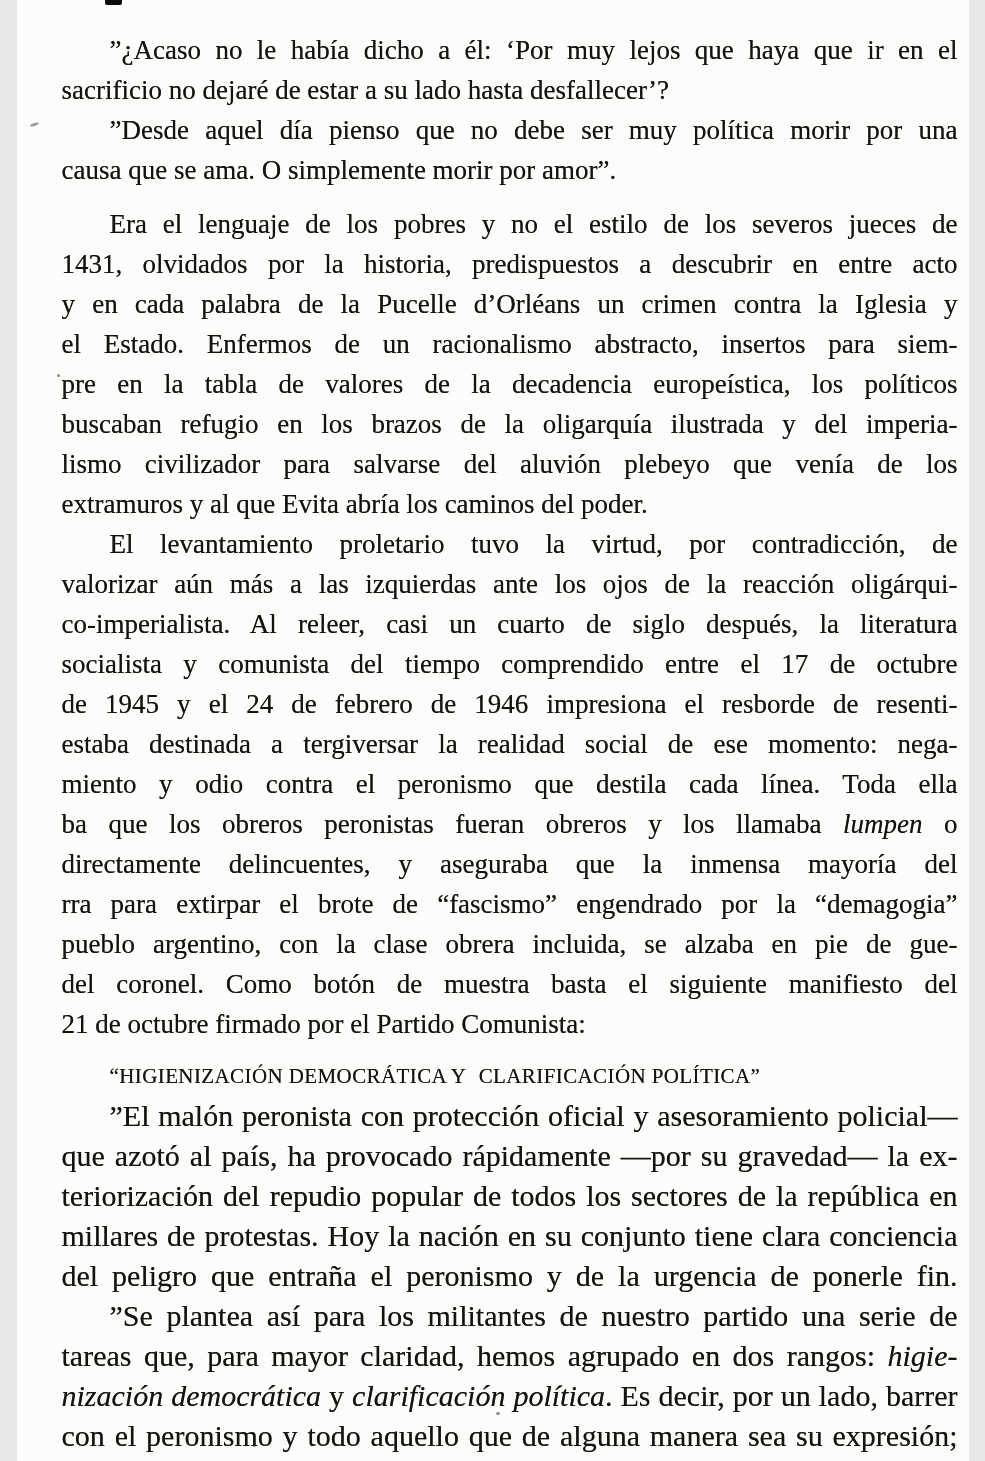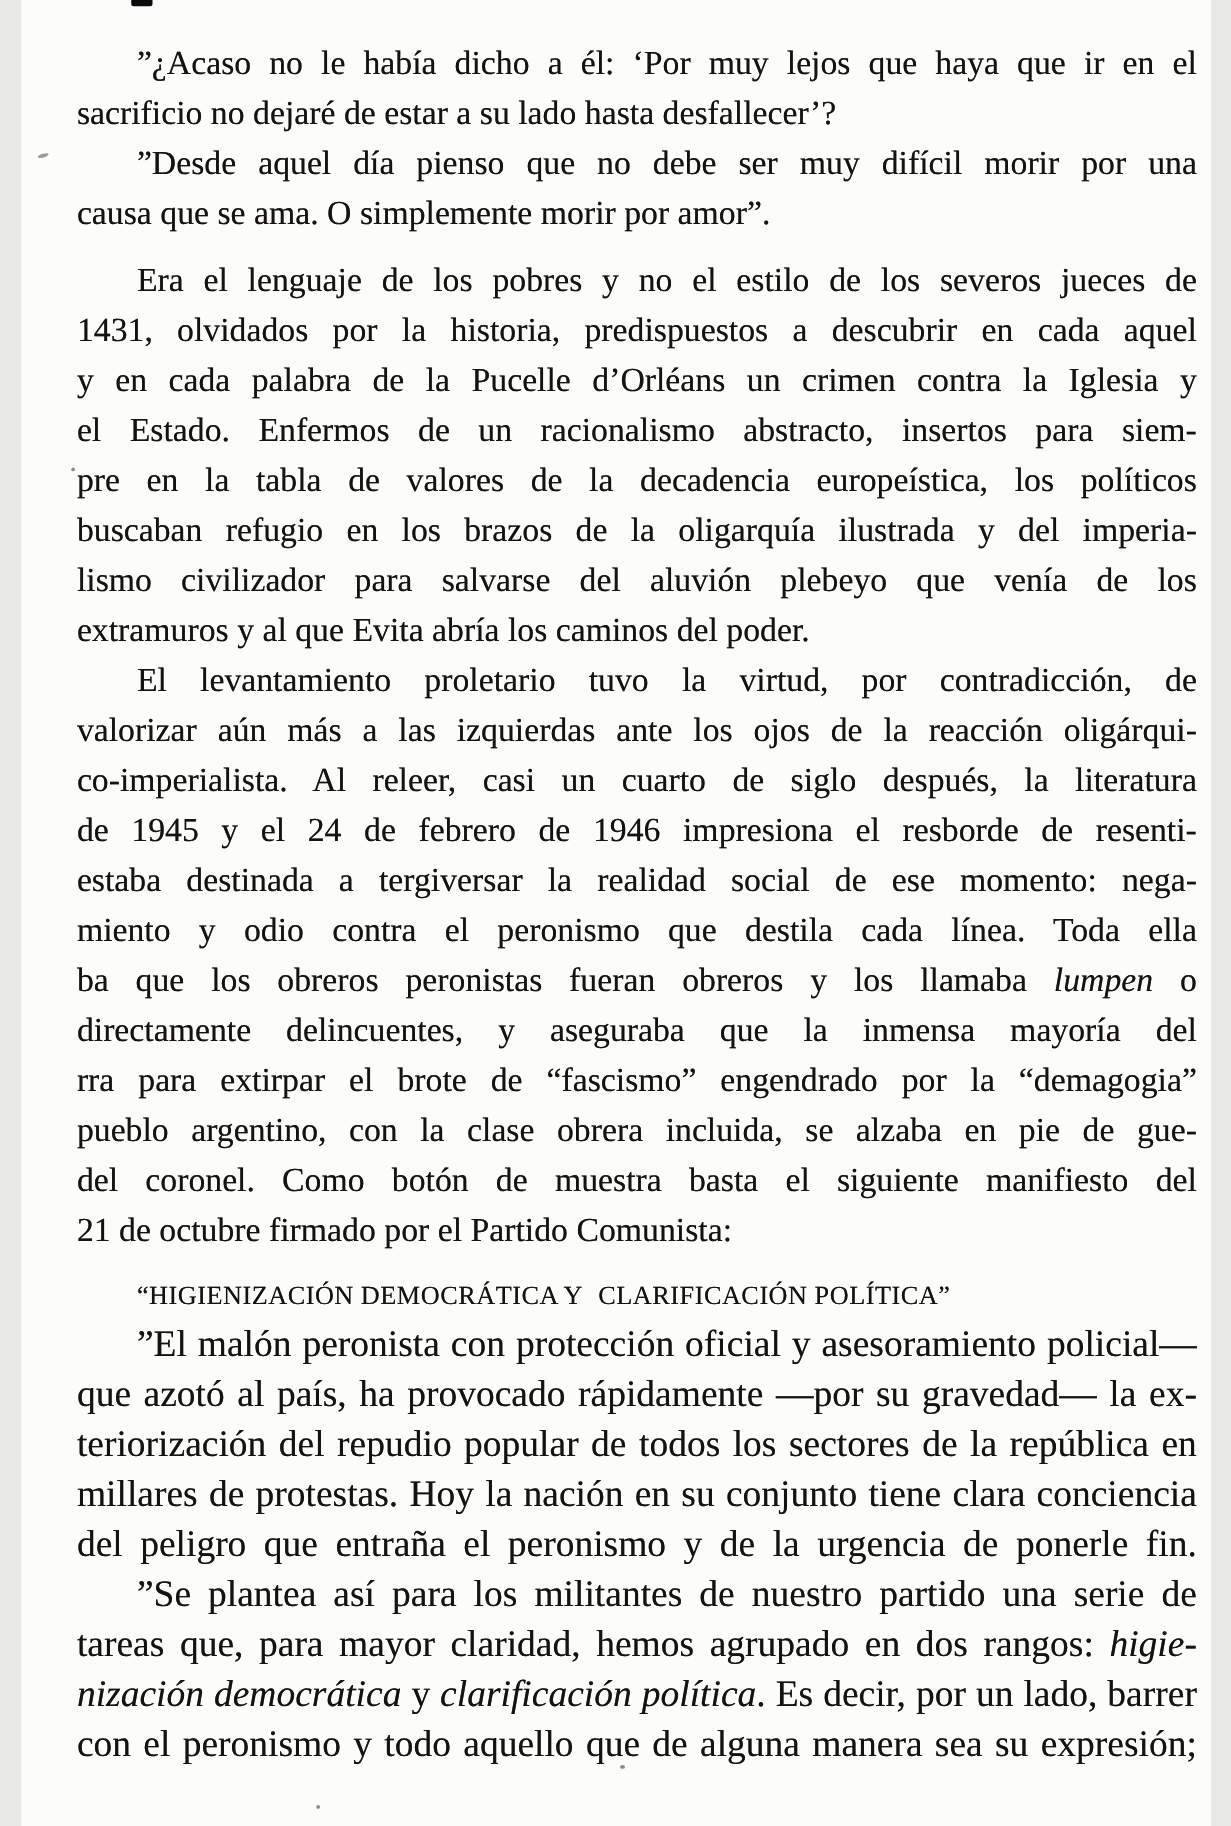--- a/index.html
+++ b/index.html
@@ -59,37 +59,38 @@
   <div class="speck s1"></div>
   <div class="speck s2"></div>
   <div class="speck s3"></div>
   <div class="speck s4"></div>
   <div class="text-column" id="text-column">
       <div class="para body">
         <div class="line first"><span>”¿Acaso no le había dicho a él: ‘Por muy lejos que haya que ir en el</span></div>
         <div class="line endline"><span>sacrificio no dejaré de estar a su lado hasta desfallecer’?</span></div>
       </div>
       <div class="para body">
-        <div class="line first"><span>”Desde aquel día pienso que no debe ser muy difícil morir por una</span></div>
+        <div class="line first"><span>”Desde aquel día pienso que no debe ser muy política morir por una</span></div>
         <div class="line endline"><span>causa que se ama. O simplemente morir por amor”.</span></div>
       </div>
       <div class="para body" style="margin-top: 14px;">
         <div class="line first"><span>Era el lenguaje de los pobres y no el estilo de los severos jueces de</span></div>
-        <div class="line"><span>1431, olvidados por la historia, predispuestos a descubrir en cada aquel</span></div>
+        <div class="line"><span>1431, olvidados por la historia, predispuestos a descubrir en entre acto</span></div>
         <div class="line"><span>y en cada palabra de la Pucelle d’Orléans un crimen contra la Iglesia y</span></div>
         <div class="line"><span>el Estado. Enfermos de un racionalismo abstracto, insertos para siem-</span></div>
         <div class="line"><span>pre en la tabla de valores de la decadencia europeística, los políticos</span></div>
         <div class="line"><span>buscaban refugio en los brazos de la oligarquía ilustrada y del imperia-</span></div>
         <div class="line"><span>lismo civilizador para salvarse del aluvión plebeyo que venía de los</span></div>
         <div class="line endline"><span>extramuros y al que Evita abría los caminos del poder.</span></div>
       </div>
       <div class="para body">
         <div class="line first"><span>El levantamiento proletario tuvo la virtud, por contradicción, de</span></div>
         <div class="line"><span>valorizar aún más a las izquierdas ante los ojos de la reacción oligárqui-</span></div>
         <div class="line"><span>co-imperialista. Al releer, casi un cuarto de siglo después, la literatura</span></div>
+        <div class="line"><span>socialista y comunista del tiempo comprendido entre el 17 de octubre</span></div>
         <div class="line"><span>de 1945 y el 24 de febrero de 1946 impresiona el resborde de resenti-</span></div>
         <div class="line"><span>estaba destinada a tergiversar la realidad social de ese momento: nega-</span></div>
         <div class="line"><span>miento y odio contra el peronismo que destila cada línea. Toda ella</span></div>
         <div class="line"><span>ba que los obreros peronistas fueran obreros y los llamaba </span><em>lumpen</em><span> o</span></div>
         <div class="line"><span>directamente delincuentes, y aseguraba que la inmensa mayoría del</span></div>
         <div class="line"><span>rra para extirpar el brote de “fascismo” engendrado por la “demagogia”</span></div>
         <div class="line"><span>pueblo argentino, con la clase obrera incluida, se alzaba en pie de gue-</span></div>
         <div class="line"><span>del coronel. Como botón de muestra basta el siguiente manifiesto del</span></div>
         <div class="line endline"><span>21 de octubre firmado por el Partido Comunista:</span></div>
       </div>

